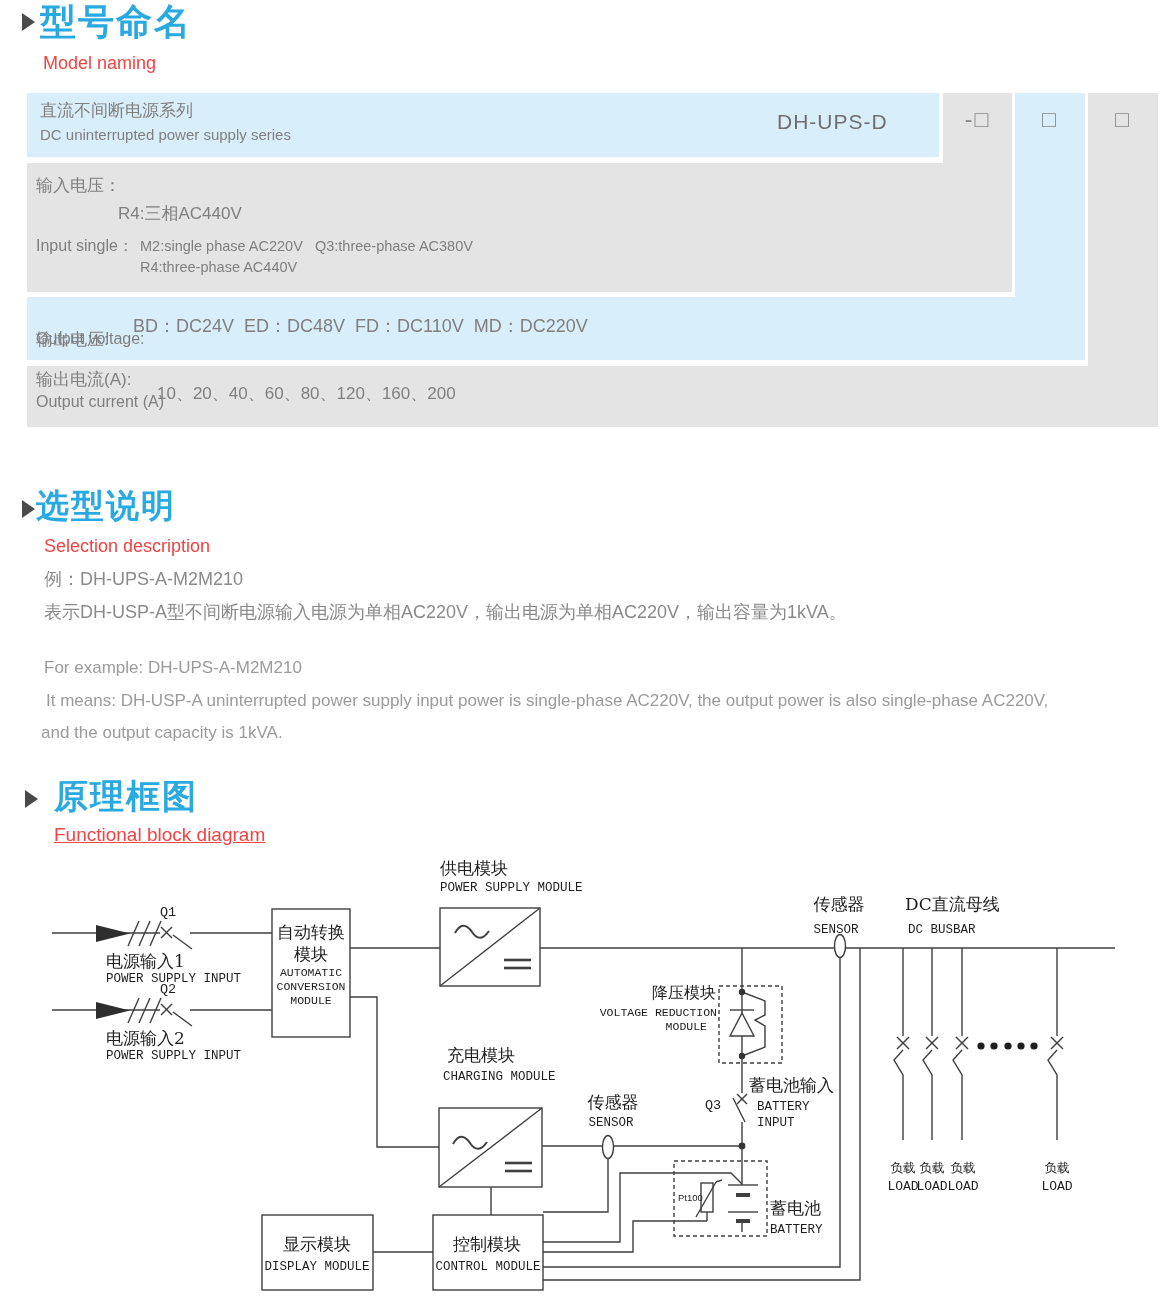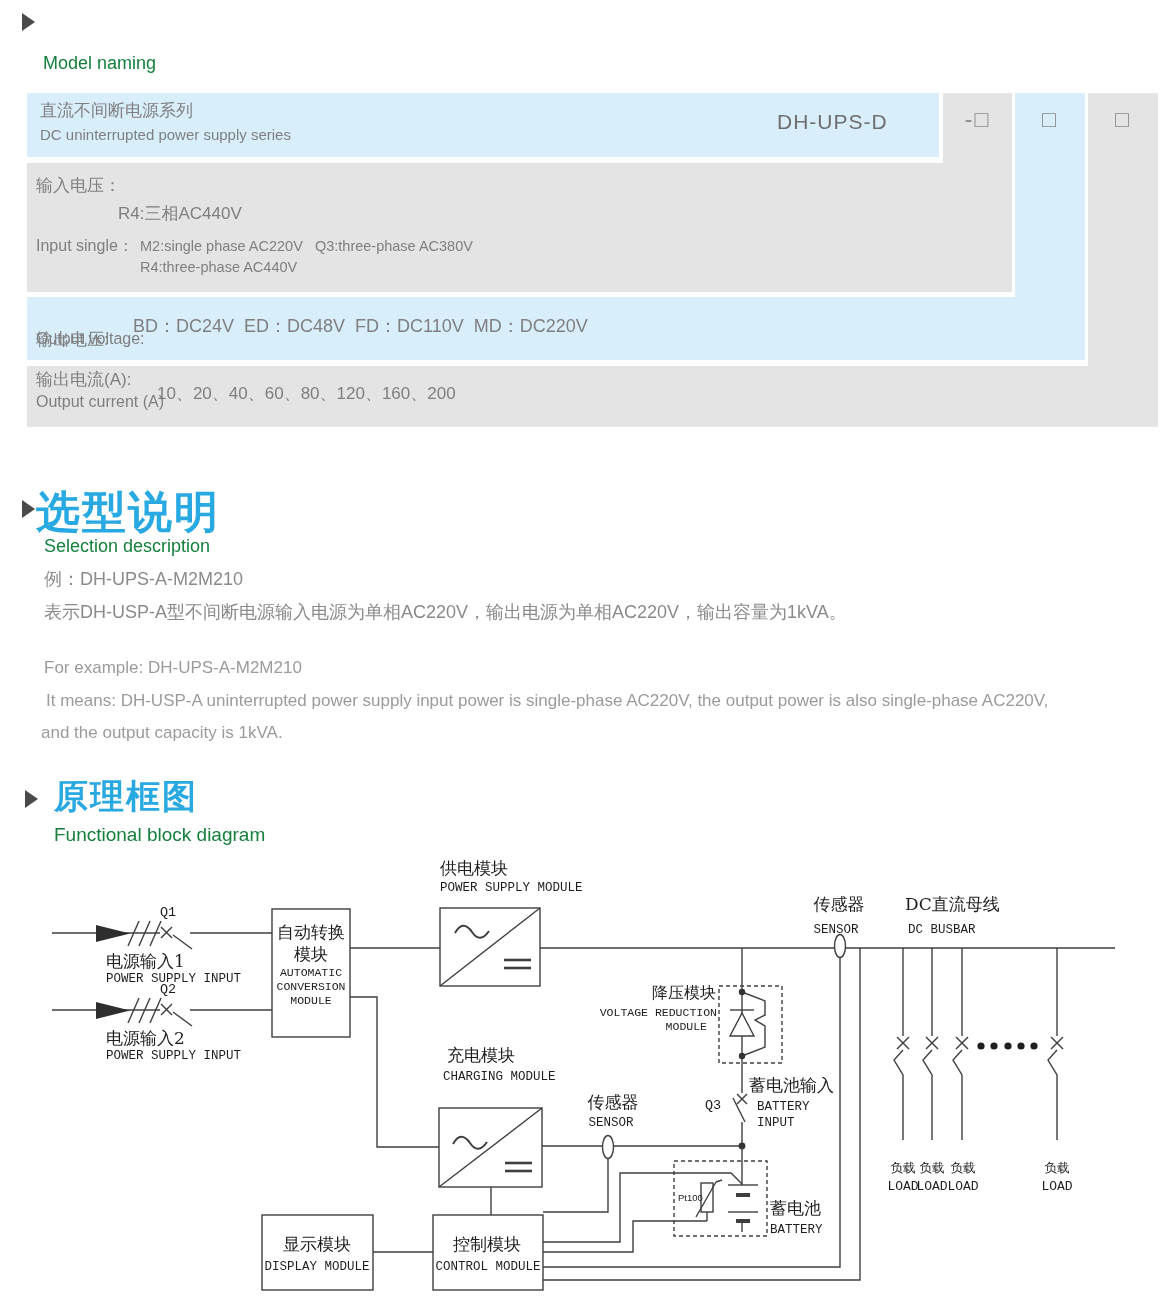--- a/index.html
+++ b/index.html
@@ -2,21 +2,21 @@
 <html><head>
 <meta charset="utf-8">
 <style>
   html,body{margin:0;padding:0;background:#fff;}
   .page{position:relative;width:1167px;height:1308px;background:#ffffff;overflow:hidden;
         font-family:"Liberation Sans","DejaVu Sans",sans-serif;}
   .abs{position:absolute;}
   .tri{position:absolute;width:0;height:0;border-top:9px solid transparent;
        border-bottom:9px solid transparent;border-left:13px solid #4a4a4a;}
   .h1{position:absolute;color:#29a9e1;font-size:36px;font-weight:600;letter-spacing:2px;line-height:1.2;}
-  .hsub{position:absolute;color:#15803d;font-size:18px;}
+  .hsub{position:absolute;color:#ef4444;font-size:18px;}
   .cell{position:absolute;}
   .bg-blue{background:#d9eefb;}
   .bg-gray{background:#e4e4e4;}
   .gt{position:absolute;color:#7f7f7f;white-space:pre;}
   .boxglyph{position:absolute;color:#8a8a8a;font-size:23px;text-align:center;letter-spacing:2px;}
   .body-zh{position:absolute;color:#8a8a8a;font-size:18px;white-space:pre;}
   .body-en{position:absolute;color:#9b9b9b;font-size:17px;white-space:pre;margin-top:17px;}
   
   .dzh{font-family:"DejaVu Serif","Liberation Serif",serif;font-size:17px;fill:#1e1e1e;}
   .dzh16{font-family:"DejaVu Serif","Liberation Serif",serif;font-size:16px;fill:#1e1e1e;}
@@ -29,20 +29,21 @@
   .mid{text-anchor:middle;}
   .end{text-anchor:end;}
   svg text{user-select:none;}
 </style>
 </head>
 <body>
 
 <div class="page">
 
   <div class="tri" style="left:22px;top:13px;"></div>
+  <div class="h1" style="left:40px;top:0px;">型号命名</div>
   <div class="hsub" style="left:43px;top:53px;">Model naming</div>
 
   <div class="cell bg-gray" style="left:943px;top:93px;width:69px;height:199px;"></div>
   <div class="cell bg-blue" style="left:1015px;top:93px;width:70px;height:267px;"></div>
   <div class="cell bg-gray" style="left:1088px;top:93px;width:70px;height:334px;"></div>
   <div class="cell bg-blue" style="left:27px;top:93px;width:912px;height:64px;"></div>
   <div class="cell bg-gray" style="left:27px;top:163px;width:985px;height:129px;"></div>
   <div class="cell bg-blue" style="left:27px;top:297px;width:1058px;height:63px;"></div>
   <div class="cell bg-gray" style="left:27px;top:366px;width:1131px;height:61px;"></div>
 
@@ -61,31 +62,31 @@
 
   <div class="gt" style="left:36px;top:303px;font-size:17px;margin-top:25px;">输出电压:</div>
   <div class="gt" style="left:36px;top:330px;font-size:16px;">Output voltage:</div>
   <div class="gt" style="left:133px;top:314px;font-size:18px;">BD：DC24V  ED：DC48V  FD：DC110V  MD：DC220V</div>
 
   <div class="gt" style="left:36px;top:368px;font-size:17px;text-align:right;">输出电流(A):</div>
   <div class="gt" style="left:36px;top:393px;font-size:16px;">Output current (A)</div>
   <div class="gt" style="left:157px;top:382px;font-size:17px;">10、20、40、60、80、120、160、200</div>
 
   <div class="tri" style="left:22px;top:500px;"></div>
-  <div class="h1" style="left:36px;top:486px;font-size:44px;">选型说明</div>
+  <div class="h1" style="left:36px;top:486px;font-size:33px;">选型说明</div>
   <div class="hsub" style="left:44px;top:536px;">Selection description</div>
   <div class="body-zh" style="left:44px;top:567px;">例：DH-UPS-A-M2M210</div>
   <div class="body-zh" style="left:44px;top:600px;">表示DH-USP-A型不间断电源输入电源为单相AC220V，输出电源为单相AC220V，输出容量为1kVA。</div>
   <div class="body-en" style="left:44px;top:641px;">For example: DH-UPS-A-M2M210</div>
   <div class="body-en" style="left:46px;top:674px;">It means: DH-USP-A uninterrupted power supply input power is single-phase AC220V, the output power is also single-phase AC220V,</div>
   <div class="body-en" style="left:41px;top:706px;">and the output capacity is 1kVA.</div>
 
   <div class="tri" style="left:25px;top:790px;"></div>
   <div class="h1" style="left:54px;top:776px;font-size:34px;">原理框图</div>
-  <div class="hsub" style="left:54px;top:824px;font-size:19px;">Functional block diagram</div>
+  <div class="hsub" style="left:54px;top:824px;font-size:19px;text-decoration:underline;">Functional block diagram</div>
 
   <svg class="abs" style="left:0;top:850px;" width="1167" height="458" viewBox="0 850 1167 458">
     <g stroke="#3f3f3f" stroke-width="1.4" fill="none" stroke-linecap="butt">
 
       <g>
         <line x1="52" y1="933" x2="160" y2="933"></line>
         <line x1="190" y1="933" x2="272" y2="933"></line>
         <polygon points="96,925 96,942 130,933.5" fill="#2e2e2e" stroke="none"></polygon>
         <line x1="128" y1="946" x2="139" y2="921"></line>
         <line x1="139" y1="946" x2="150" y2="921"></line>

